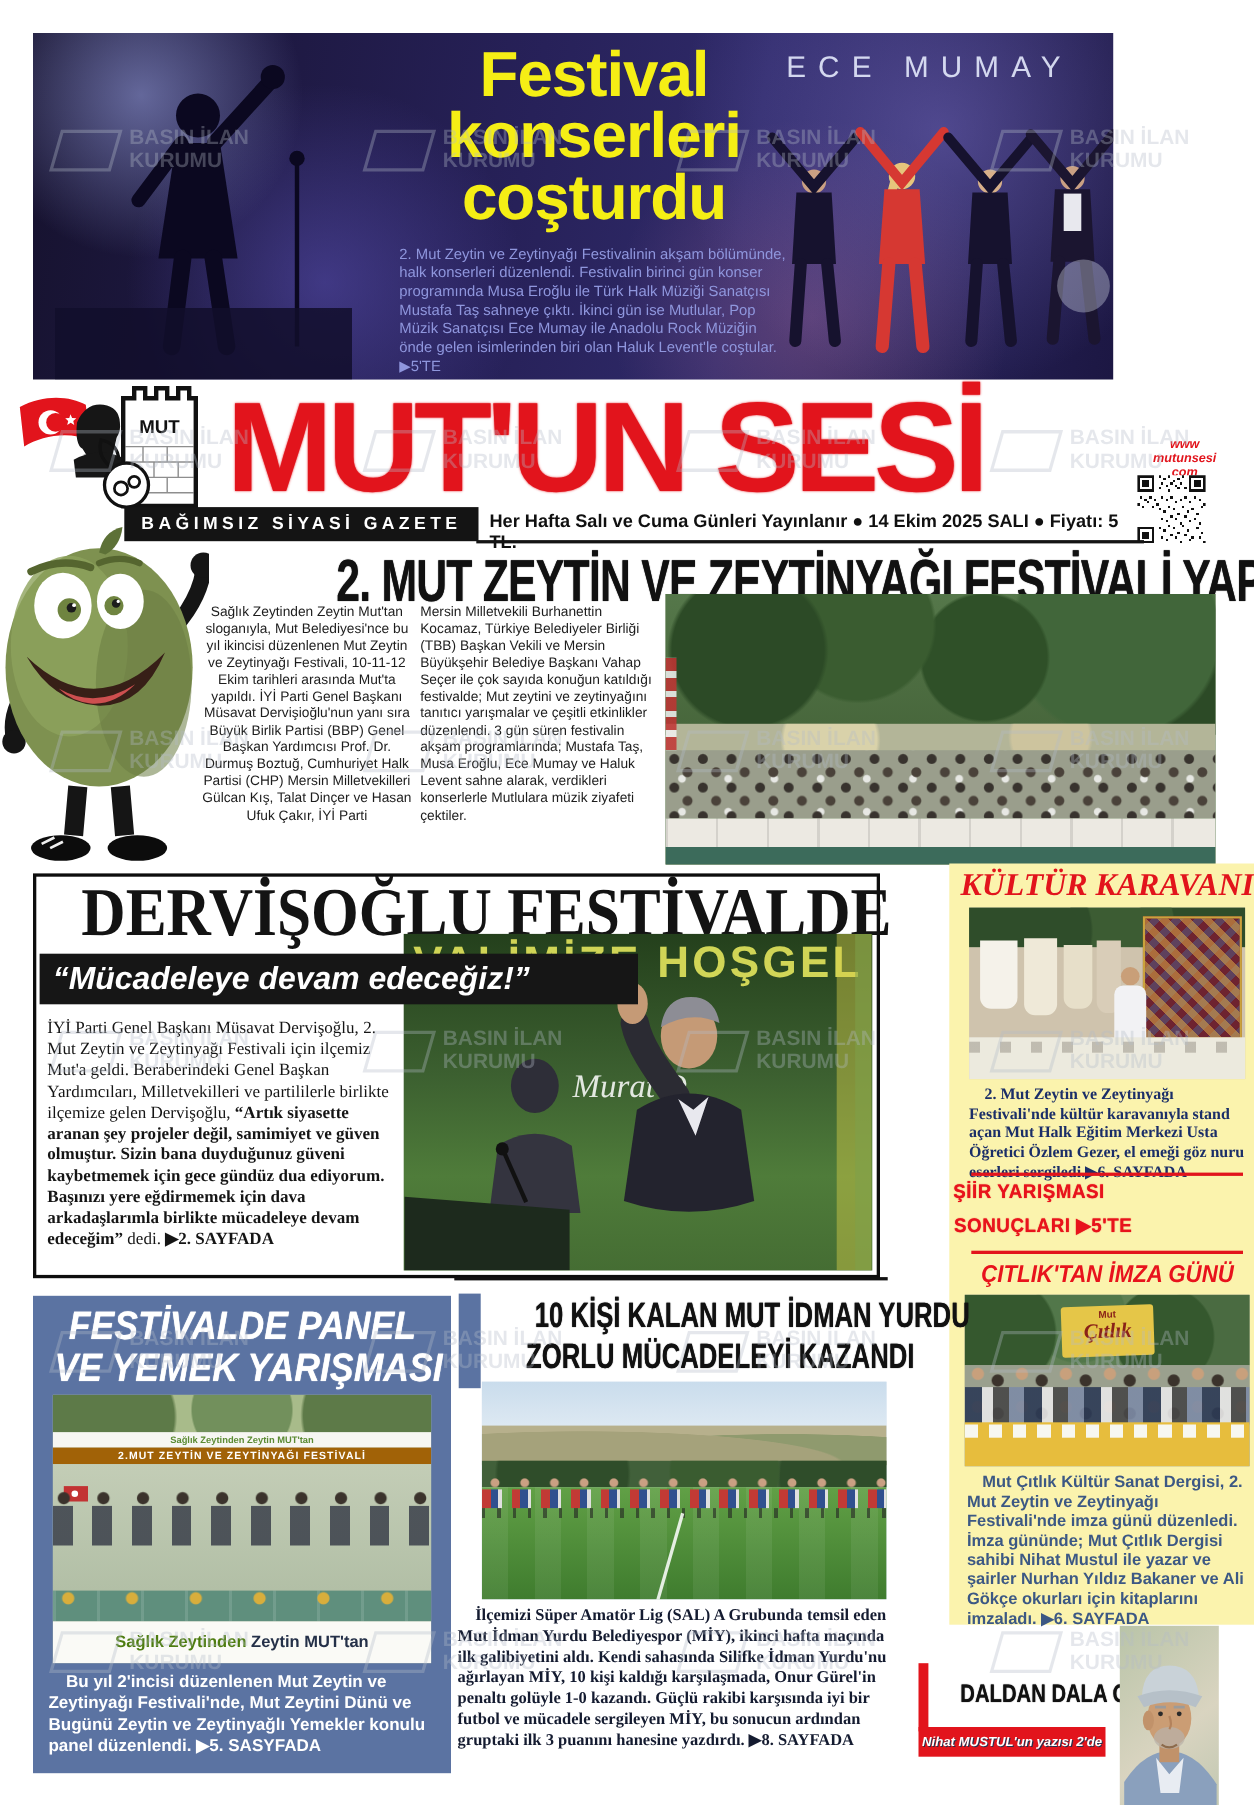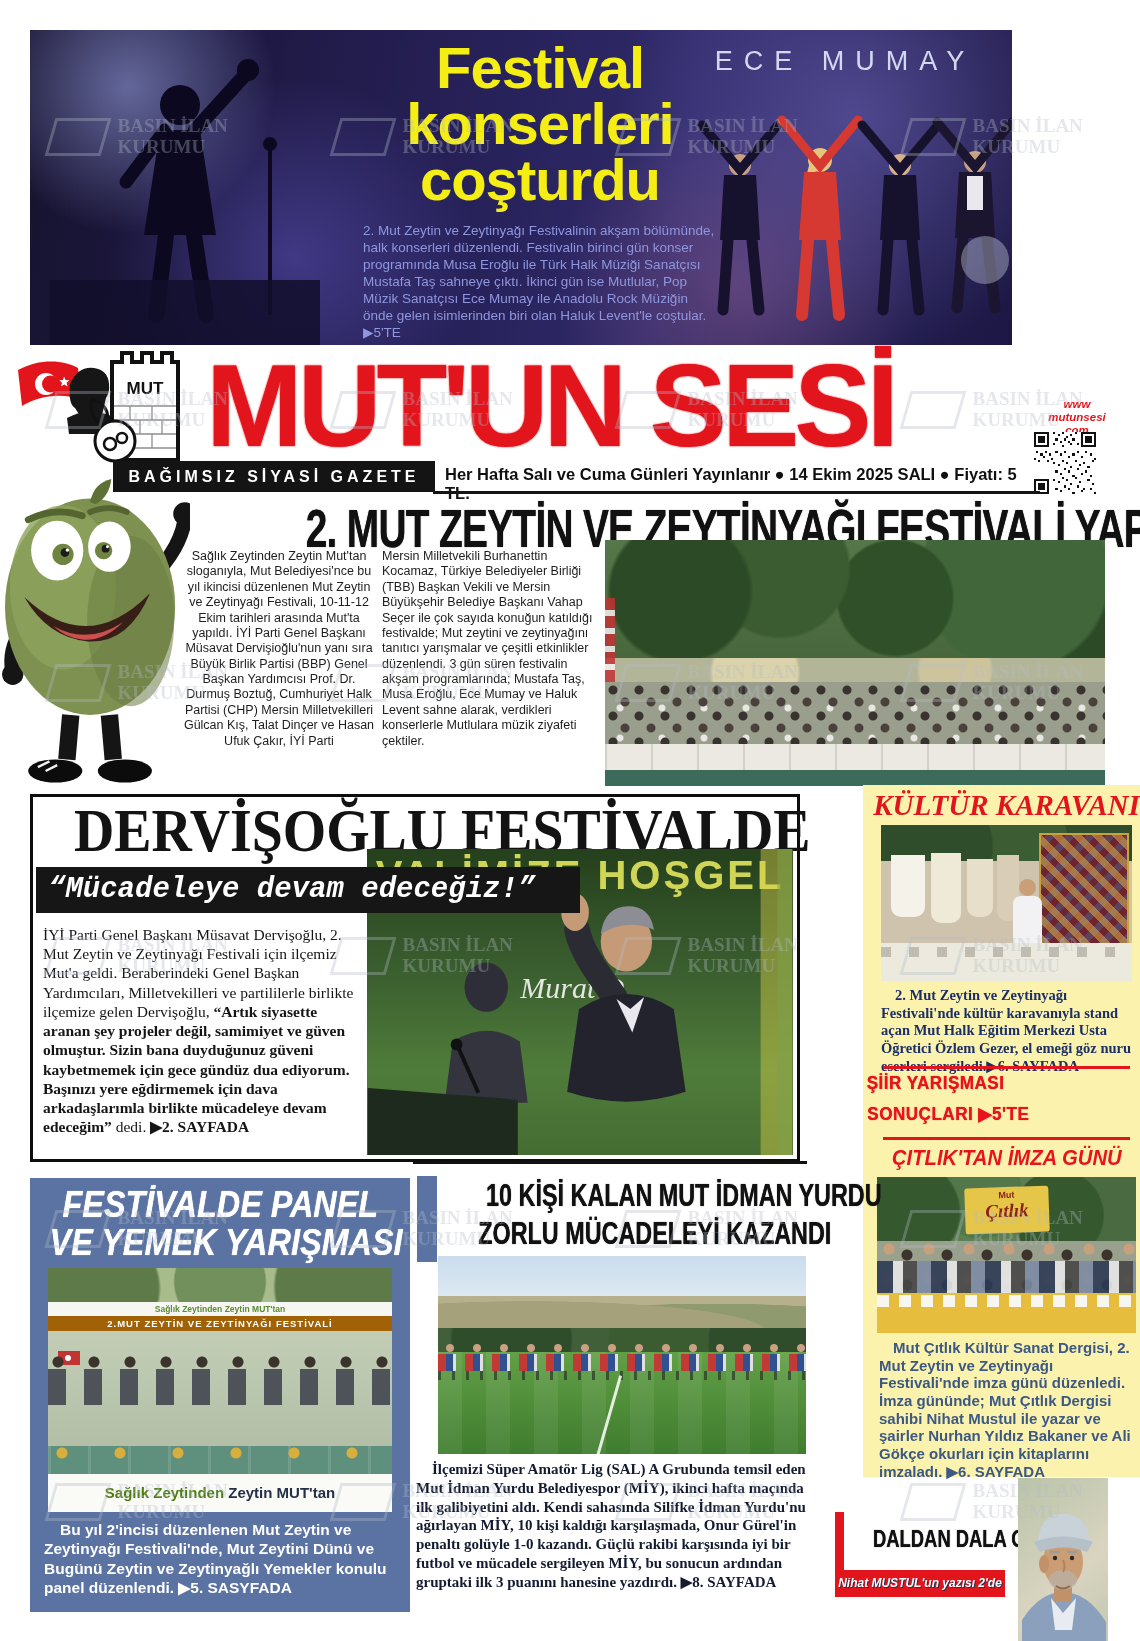--- a/index.html
+++ b/index.html
@@ -7,21 +7,21 @@
         font-family:"Liberation Sans",sans-serif;color:#111;}
   .abs{position:absolute;}
   .hvy{text-shadow:0 0 1px currentColor;}
   .cond{display:inline-block;white-space:nowrap;transform-origin:center;}
   
   #wm{position:absolute;inset:0;display:grid;grid-template-columns:repeat(4,1fr);grid-auto-rows:273px;
       z-index:40;pointer-events:none;}
   .wm-tile{display:flex;align-items:center;justify-content:center;gap:12px;color:#b4bcc8;opacity:.34;
       font-weight:700;font-size:19px;line-height:1.1;}
   .wm-box{width:50px;height:32px;border:3px solid #b4bcc8;transform:skewX(-16deg);flex:none;}
-  .wm-txt{width:118px;font-family:Liberation Serif, serif;}
+  .wm-txt{width:118px;}
   
   #hero{left:30px;top:30px;width:982px;height:315px;
     background:
       radial-gradient(circle at 10% 18%, rgba(160,170,235,.55), transparent 16%),
       radial-gradient(circle at 27% 72%, rgba(95,85,190,.5), transparent 24%),
       radial-gradient(circle at 84% 28%, rgba(130,120,210,.45), transparent 28%),
       radial-gradient(circle at 72% 82%, rgba(205,125,170,.30), transparent 24%),
       linear-gradient(100deg,#16122e,#272159 45%,#2f2a69 65%,#1c1743);}
   #hero-headline{left:318px;top:10px;width:384px;text-align:center;color:#f5ee15;font-weight:700;
       font-size:58px;line-height:56px;letter-spacing:-1px;z-index:3;}
@@ -78,21 +78,21 @@
   #derv-title{position:absolute;left:0;top:0;width:100%;text-align:center;font-family:"Liberation Serif",serif;
       font-weight:700;font-size:62px;line-height:66px;color:#131313;}
   #derv-title span{transform:scaleX(.9);}
   #derv-photo{position:absolute;left:334px;top:52px;width:426px;height:306px;overflow:hidden;
       background:linear-gradient(#24401c,#3c6030 42%,#4f7c3a 72%,#456d33);}
   #derv-backdrop{position:absolute;left:0;top:4px;width:100%;text-align:center;color:rgba(238,238,96,.85);
       font-weight:700;font-size:40px;letter-spacing:3px;overflow:hidden;white-space:nowrap;}
   #derv-script{position:absolute;left:36%;top:40%;color:rgba(255,255,255,.85);font-family:"Liberation Serif",serif;
       font-style:italic;font-size:30px;}
   #derv-quote{position:absolute;left:3px;top:70px;width:544px;height:46px;background:#161616;color:#fff;
-      font-family:Liberation Mono, monospace;font-style:italic;font-weight:700;font-size:29px;line-height:46px;
+      font-family:Liberation Sans, sans-serif;font-style:italic;font-weight:700;font-size:29px;line-height:46px;
       padding-left:12px;box-sizing:border-box;z-index:3;}
   #derv-body{position:absolute;left:10px;top:128px;width:320px;font-family:"Liberation Serif",serif;
       font-size:15.5px;line-height:1.24;color:#151515;}
   #derv-body b{font-weight:700;}
   
   #side{left:815px;top:785px;width:287px;height:692px;background:#fbf3ad;margin-left:48px;}
   #kultur-title{position:absolute;left:0;top:4px;width:100%;text-align:center;color:#e2141c;
       font-family:"Liberation Serif",serif;font-style:italic;font-weight:700;font-size:29px;}
   #kultur-photo{position:absolute;left:18px;top:40px;width:251px;height:156px;overflow:hidden;background:#cfc3ad;}
   .kp-top{position:absolute;left:0;top:0;width:100%;height:36px;

